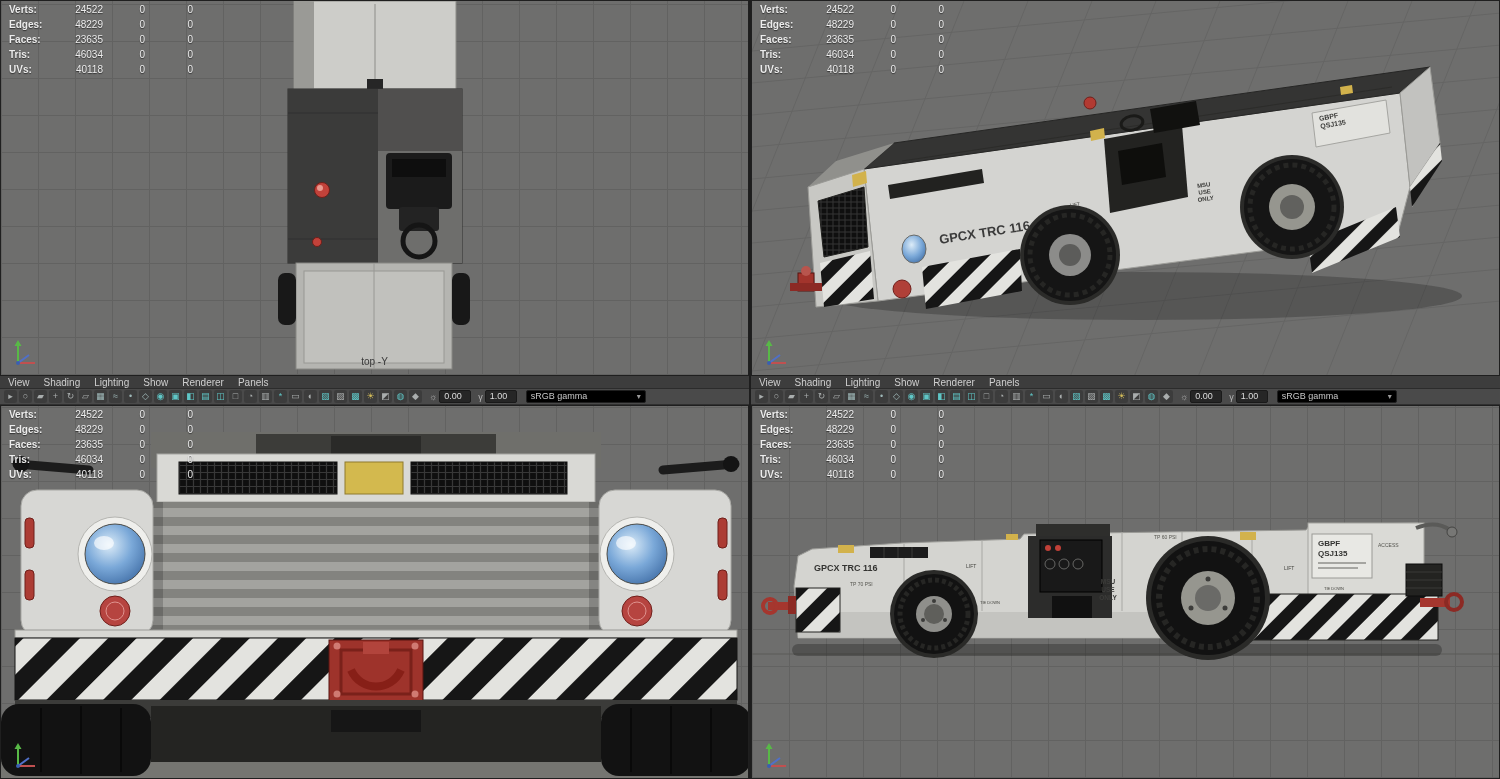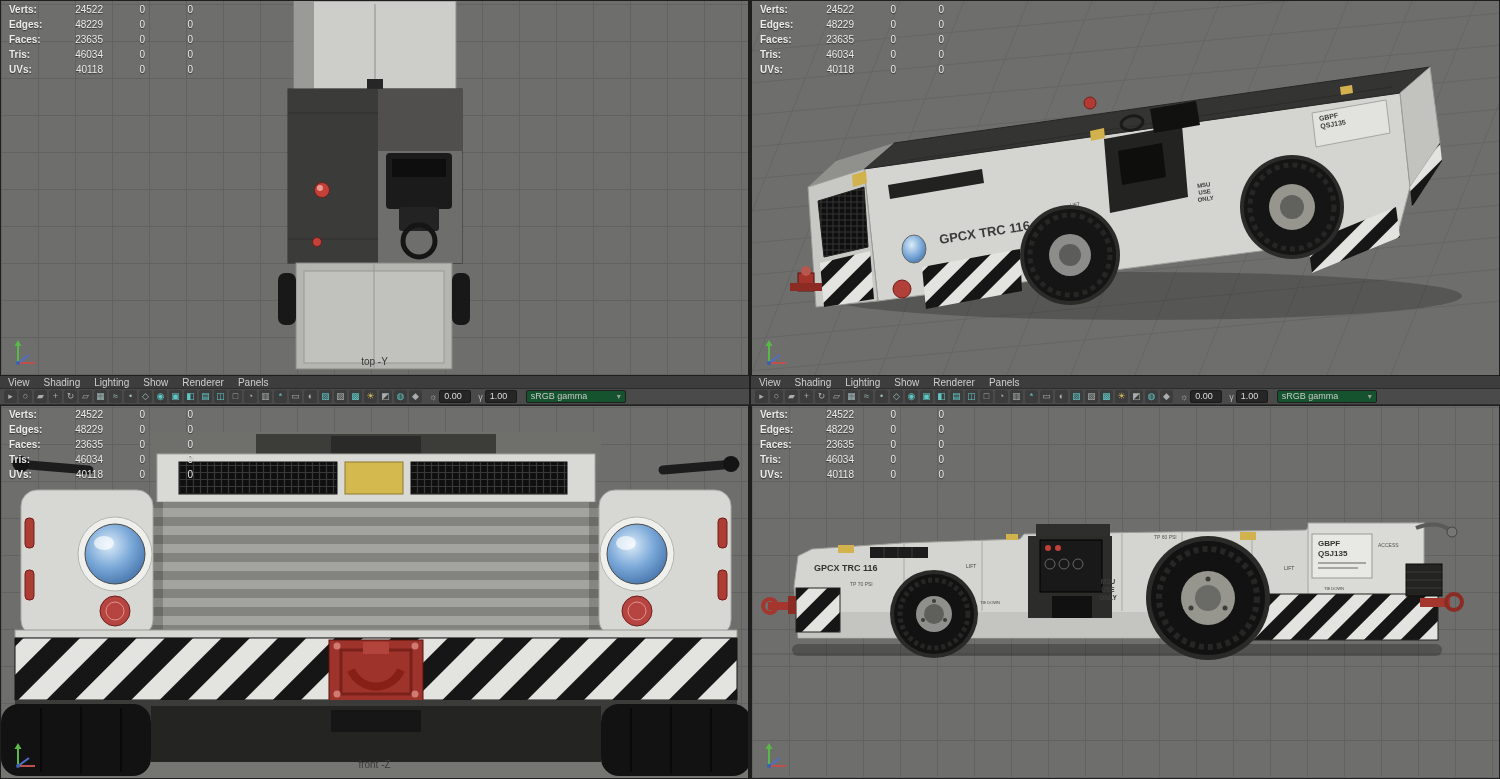--- a/index.html
+++ b/index.html
@@ -18,21 +18,21 @@
   .vp-br{left:751px;top:405px;width:749px;height:374px;}
   .bar{position:absolute;width:749px;height:29px;top:376px;}
   .bar-l{left:0;} .bar-r{left:751px;}
   .menubar{height:13px;background:#3d3d3d;display:flex;align-items:center;gap:14px;padding:0 8px;border-bottom:1px solid #2c2c2c;}
   .menu-item{font-size:10px;line-height:13px;color:#cfcfcf;white-space:nowrap;}
   .toolbar{height:16px;background:#4a4a4a;display:flex;align-items:center;padding:0 4px;border-bottom:1px solid #303030;}
   .tb-icons{display:flex;align-items:center;gap:2px;}
   .tb-icon{display:inline-block;width:13px;height:13px;font-size:9px;line-height:13px;text-align:center;background:rgba(0,0,0,.18);border-radius:2px;overflow:hidden;}
   .tb-mini{font-size:9px;color:#b8b8b8;margin-left:7px;}
   .tb-field{background:#262626;border:1px solid #1a1a1a;border-radius:2px;color:#dcdcdc;font-size:9px;line-height:11px;padding:0 4px;min-width:32px;margin-left:2px;}
-  .tb-dropdown{background:#14532d;border:1px solid #1f1f1f;border-radius:2px;color:#c8c8c8;font-size:9px;line-height:11px;display:flex;align-items:center;justify-content:space-between;width:100px;padding:0 4px;margin-left:9px;}
+  .tb-dropdown{background:#000000;border:1px solid #1f1f1f;border-radius:2px;color:#c8c8c8;font-size:9px;line-height:11px;display:flex;align-items:center;justify-content:space-between;width:120px;padding:0 4px;margin-left:9px;}
   .tb-caret{font-size:8px;color:#9a9a9a;}
   .stats{position:absolute;top:1px;left:0;z-index:5;}
   .stat-row{display:flex;height:15px;align-items:center;}
   .sc{font-size:10px;color:#ececec;text-shadow:0 1px 1px rgba(0,0,0,.55);}
   .sc0{width:60px;padding-left:8px;font-weight:bold;}
   .sc1{width:42px;text-align:right;}
   .sc2{width:42px;text-align:right;}
   .sc3{width:48px;text-align:right;}
   .vp-label{position:absolute;left:0;right:0;bottom:8px;text-align:center;font-size:10px;color:#3a3a3a;z-index:6;}
   .gizmo{position:absolute;left:8px;bottom:6px;z-index:6;}
@@ -458,21 +458,20 @@
           <span class="sc sc2">0</span>
           <span class="sc sc3">0</span>
         </div>
         <div class="stat-row">
           <span class="sc sc0">UVs:</span>
           <span class="sc sc1">40118</span>
           <span class="sc sc2">0</span>
           <span class="sc sc3">0</span>
         </div>
       </div>
-    <div class="vp-label">front -Z</div>
     <span>
   <svg class="gizmo" width="34" height="32">
     <line x1="9" y1="26" x2="9" y2="8" stroke="#58b947" stroke-width="2"></line>
     <polygon points="9,3 5.5,9 12.5,9" fill="#58b947"></polygon>
     <line x1="9" y1="26" x2="26" y2="26" stroke="#c05050" stroke-width="2"></line>
     <line x1="9" y1="26" x2="20" y2="18" stroke="#5070c8" stroke-width="2"></line>
     <circle cx="9" cy="26" r="2" fill="#3a5fb0"></circle>
   </svg>
 </span>
   </div>

